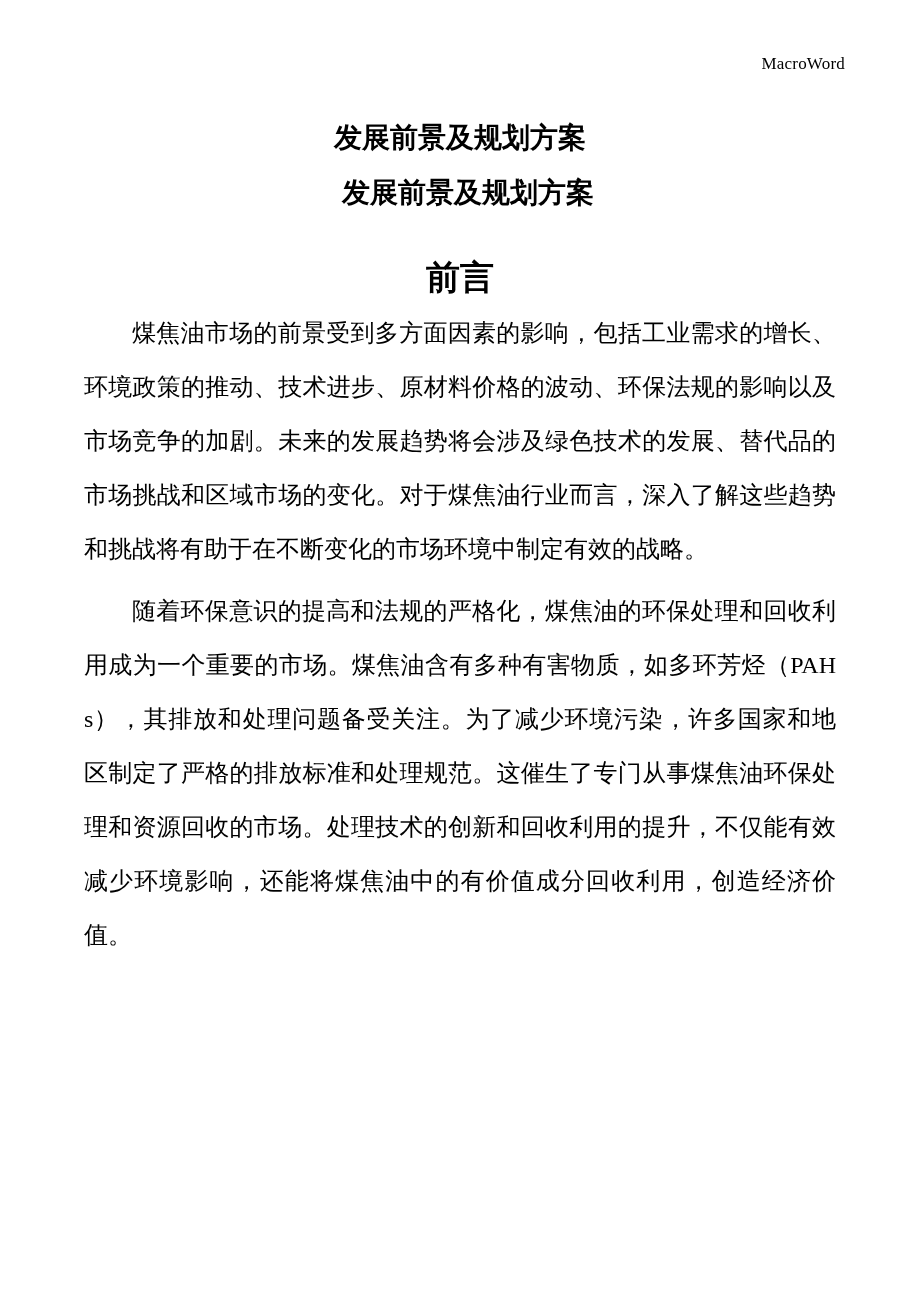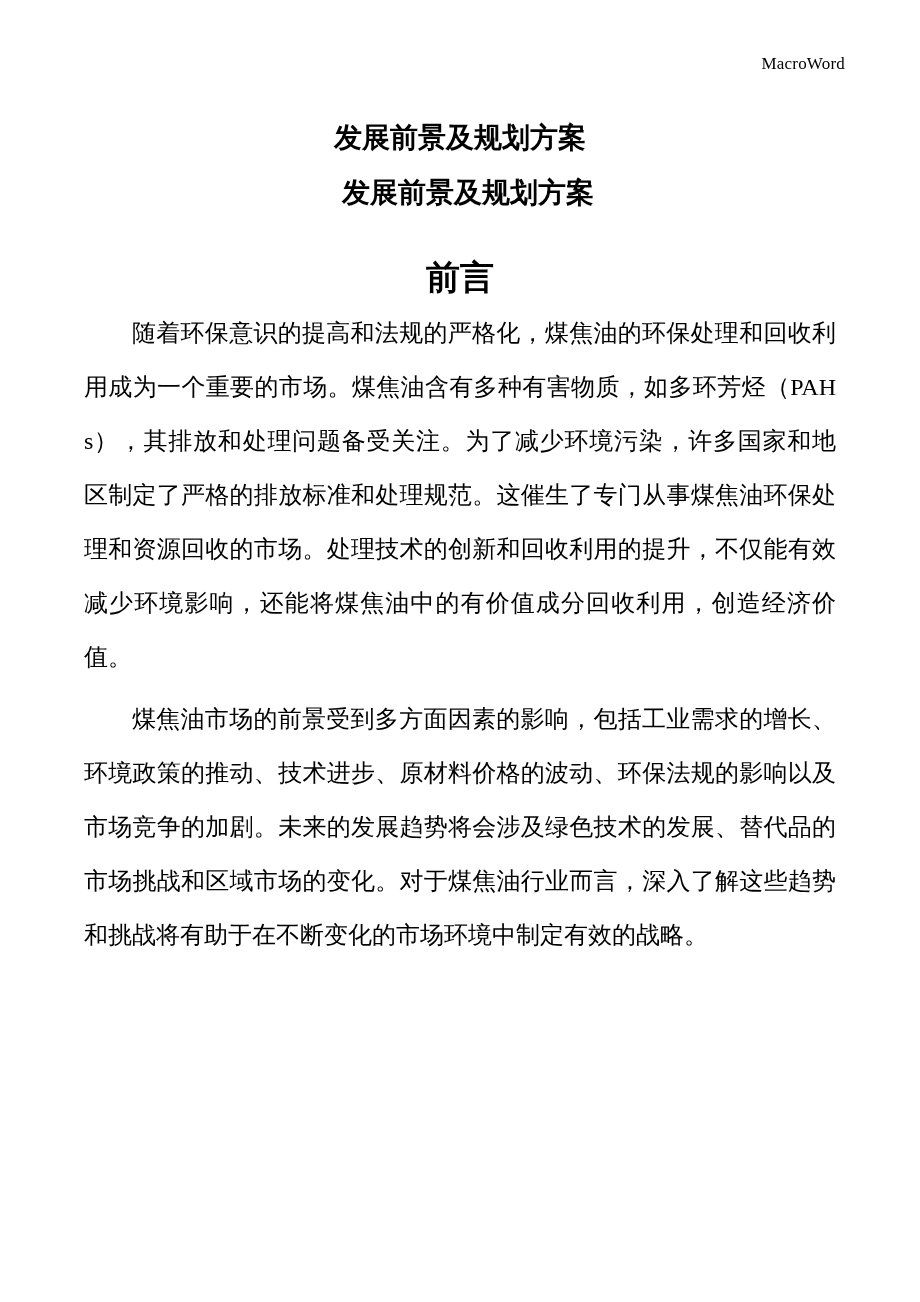--- a/index.html
+++ b/index.html
@@ -68,17 +68,17 @@
 
   <div class="brand">MacroWord</div>
 
   <h1 class="doc-title line1">发展前景及规划方案</h1>
 
   <h1 class="doc-title line2">发展前景及规划方案</h1>
 
   <h2 class="section-heading">前言</h2>
 
   <div class="body-text">
+    <p>煤焦油市场的前景受到多方面因素的影响，包括工业需求的增长、环境政策的推动、技术进步、原材料价格的波动、环保法规的影响以及市场竞争的加剧。未来的发展趋势将会涉及绿色技术的发展、替代品的市场挑战和区域市场的变化。对于煤焦油行业而言，深入了解这些趋势和挑战将有助于在不断变化的市场环境中制定有效的战略。</p>
     <p>随着环保意识的提高和法规的严格化，煤焦油的环保处理和回收利用成为一个重要的市场。煤焦油含有多种有害物质，如多环芳烃（PAHs），其排放和处理问题备受关注。为了减少环境污染，许多国家和地区制定了严格的排放标准和处理规范。这催生了专门从事煤焦油环保处理和资源回收的市场。处理技术的创新和回收利用的提升，不仅能有效减少环境影响，还能将煤焦油中的有价值成分回收利用，创造经济价值。</p>
-    <p>煤焦油市场的前景受到多方面因素的影响，包括工业需求的增长、环境政策的推动、技术进步、原材料价格的波动、环保法规的影响以及市场竞争的加剧。未来的发展趋势将会涉及绿色技术的发展、替代品的市场挑战和区域市场的变化。对于煤焦油行业而言，深入了解这些趋势和挑战将有助于在不断变化的市场环境中制定有效的战略。</p>
   </div>
 
 </div>
 
 </body></html>

